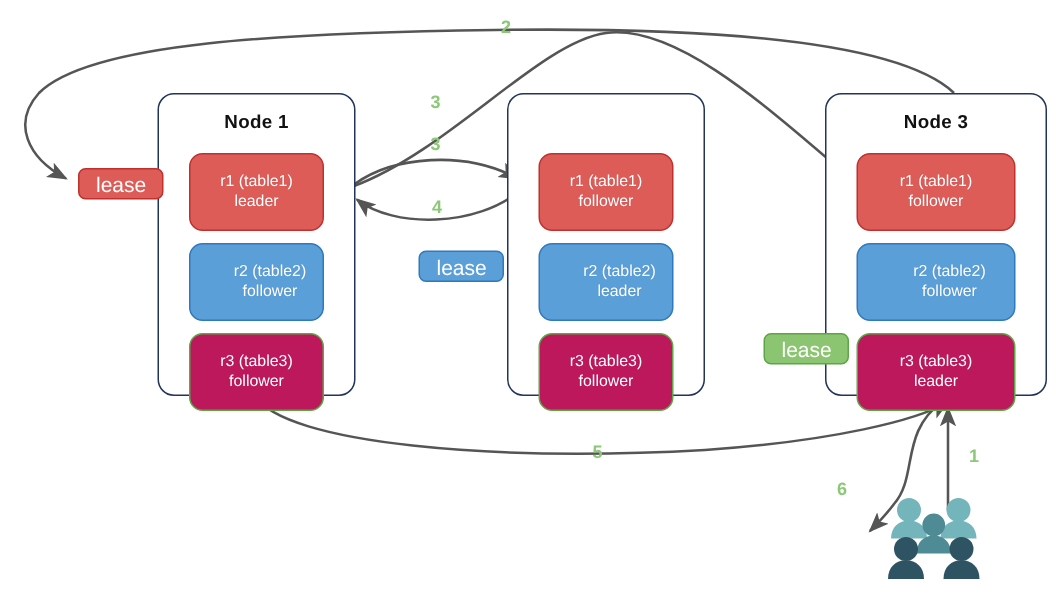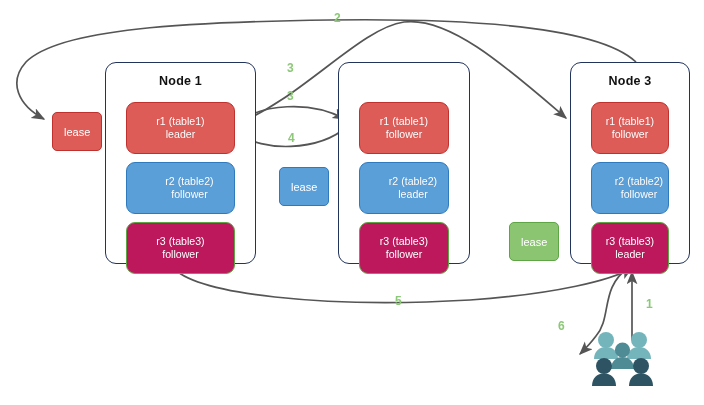--- a/index.html
+++ b/index.html
@@ -61,27 +61,27 @@
     text-shadow: 0 0 1px rgba(0,0,0,.12);
   }
   .replica .ln { display: block; }
   .rep-r1 { top: 39px;  background: #dd5c58; border: 1.4px solid #c0312d; }
   .rep-r2 { top: 99px;  background: #5b9fd9; border: 1.4px solid #2f79bd; padding-left: 18px; }
   .rep-r3 { top: 159px; background: #be185d; border: 1.4px solid #5da545; }
 
   .lease {
     position: absolute;
     box-sizing: border-box;
-    height: 39px;
+    height: 21px;
     padding: 0 11px;
     border-radius: 5px;
     display: flex;
     align-items: center;
     justify-content: center;
-    font-size: 11px;
+    font-size: 14px;
     color: #ffffff;
     z-index: 4;
     white-space: nowrap;
   }
   .lease-red   { background: #dd5c58; border: 1.4px solid #c0312d; }
   .lease-blue  { background: #5b9fd9; border: 1.4px solid #2f79bd; }
   .lease-green { background: #8cc571; border: 1.4px solid #5da545; }
 
   .step-label {
     position: absolute;
@@ -134,21 +134,21 @@
   <div class="lease lease-red" style="left:52px; top:112px;">
     <span>lease</span>
   </div>
   <div class="lease lease-blue" style="left:279px; top:167px;">
     <span>lease</span>
   </div>
   <div class="lease lease-green" style="left:509px; top:222px;">
     <span>lease</span>
   </div>
 
-  <div class="node-box" style="left:105px; top:62px; width:151px; height:202px;">
+  <div class="node-box" style="left:105px; top:62px; width:132px; height:202px;">
     <div class="node-title">Node 1</div>
     <div class="replica rep-r1">
       <span class="ln">r1 (table1)</span>
       <span class="ln">leader</span>
     </div>
     <div class="replica rep-r2">
       <span class="ln">r2 (table2)</span>
       <span class="ln">follower</span>
     </div>
     <div class="replica rep-r3">
@@ -165,21 +165,21 @@
     <div class="replica rep-r2">
       <span class="ln">r2 (table2)</span>
       <span class="ln">leader</span>
     </div>
     <div class="replica rep-r3">
       <span class="ln">r3 (table3)</span>
       <span class="ln">follower</span>
     </div>
   </div>
 
-  <div class="node-box" style="left:570px; top:62px; width:120px; height:202px;">
+  <div class="node-box" style="left:550px; top:62px; width:148px; height:202px;">
     <div class="node-title">Node 3</div>
     <div class="replica rep-r1">
       <span class="ln">r1 (table1)</span>
       <span class="ln">follower</span>
     </div>
     <div class="replica rep-r2">
       <span class="ln">r2 (table2)</span>
       <span class="ln">follower</span>
     </div>
     <div class="replica rep-r3">

